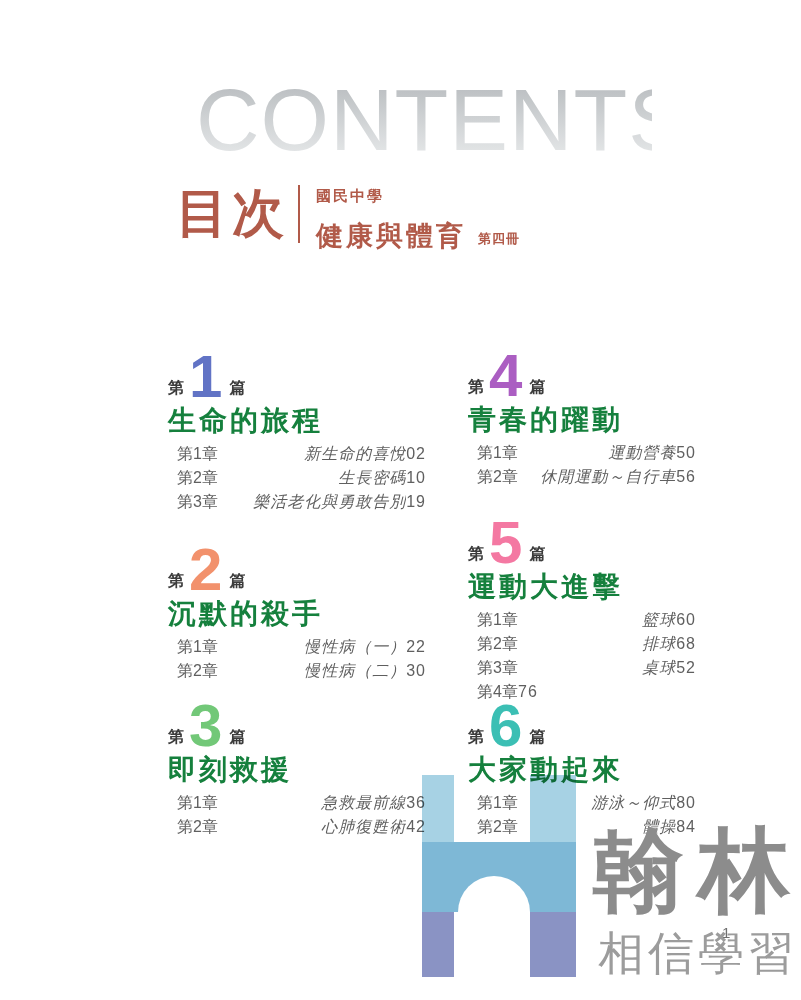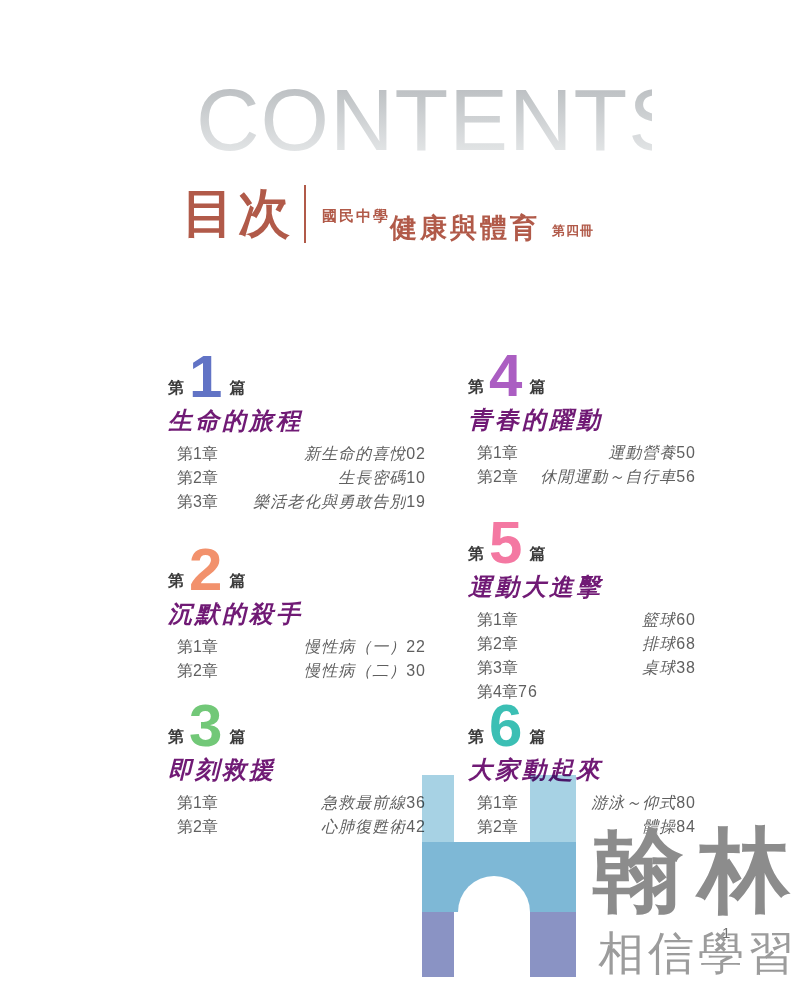--- a/index.html
+++ b/index.html
@@ -3,34 +3,34 @@
 <meta charset="utf-8">
 <style>
   html,body{margin:0;padding:0;background:#fff;}
   .page{
     position:relative;width:801px;height:1000px;background:#fff;overflow:hidden;
     font-family:"Liberation Sans",sans-serif;
   }
   
   .contents-svg{position:absolute;left:192px;top:70px;}
   
-  .toc-header{position:absolute;left:182px;top:183px;display:flex;align-items:flex-end;}
+  .toc-header{position:absolute;left:176px;top:183px;display:flex;align-items:flex-start;}
   .toc-title{font-size:52px;font-weight:bold;letter-spacing:4px;line-height:60px;}
   .toc-divider{width:2px;margin:2px 16px 0 10px;height:58px;}
-  .toc-meta{display:flex;flex-direction:row;justify-content:flex-start;padding-top:4px;}
+  .toc-meta{display:flex;flex-direction:column;justify-content:flex-start;padding-top:4px;}
   .school-level{font-size:15px;letter-spacing:2px;font-weight:bold;}
-  .subject-row{display:flex;align-items:flex-end;margin-top:6px;}
+  .subject-row{display:flex;align-items:flex-end;margin-top:15px;}
   .subject-title{font-size:27px;font-weight:bold;letter-spacing:3px;line-height:30px;}
   .volume-label{font-size:13px;font-weight:bold;margin-left:12px;padding-bottom:3px;letter-spacing:1px;}
   
   .section{position:absolute;}
   .sec-head{display:flex;align-items:flex-end;height:52px;}
   .sec-pre,.sec-post{font-size:16px;font-weight:bold;color:#3c3c3c;padding-bottom:3px;}
   .sec-num{font-size:60px;font-weight:bold;line-height:50px;margin:0 7px 0 5px;}
-  .sec-title{font-size:24px;font-weight:bold;color:#701a75;letter-spacing:3px;margin-top:2px;line-height:34px;font-style:italic;}
+  .sec-title{font-size:28px;font-weight:bold;color:#15803d;letter-spacing:3px;margin-top:2px;line-height:34px;}
   .chapters{margin-top:4px;}
   .ch-row{display:flex;font-size:16px;color:#5f5f5f;line-height:24px;text-align:right;}
   .ch-label{width:50px;flex:none;}
   .ch-name{flex:1;margin-left:16px;letter-spacing:1px;white-space:nowrap;overflow:hidden;font-style:italic;}
   .ch-page{flex:none;letter-spacing:1px;}
   
   .h-graphic{position:absolute;left:422px;top:775px;mix-blend-mode:multiply;}
   
   .publisher-logo{position:absolute;left:592px;top:824px;font-size:92px;font-weight:bold;letter-spacing:14px;line-height:92px;white-space:nowrap;}
   .publisher-slogan{position:absolute;left:598px;top:928px;font-size:46px;letter-spacing:4px;line-height:50px;white-space:nowrap;}
@@ -166,21 +166,21 @@
         <span class="ch-page">60</span>
       </div>
       <div class="ch-row">
         <span class="ch-label">第2章</span>
         <span class="ch-name">排球</span>
         <span class="ch-page">68</span>
       </div>
       <div class="ch-row">
         <span class="ch-label">第3章</span>
         <span class="ch-name">桌球</span>
-        <span class="ch-page">38</span>
+        <span class="ch-page">52</span>
       </div>
       <div class="ch-row">
         <span class="ch-label">第4章</span>
         <span class="ch-page">76</span>
       </div>
     </div>
   </div>
 
   <div class="section" style="left:468px;top:699px;width:228px;">
     <div class="sec-head">

